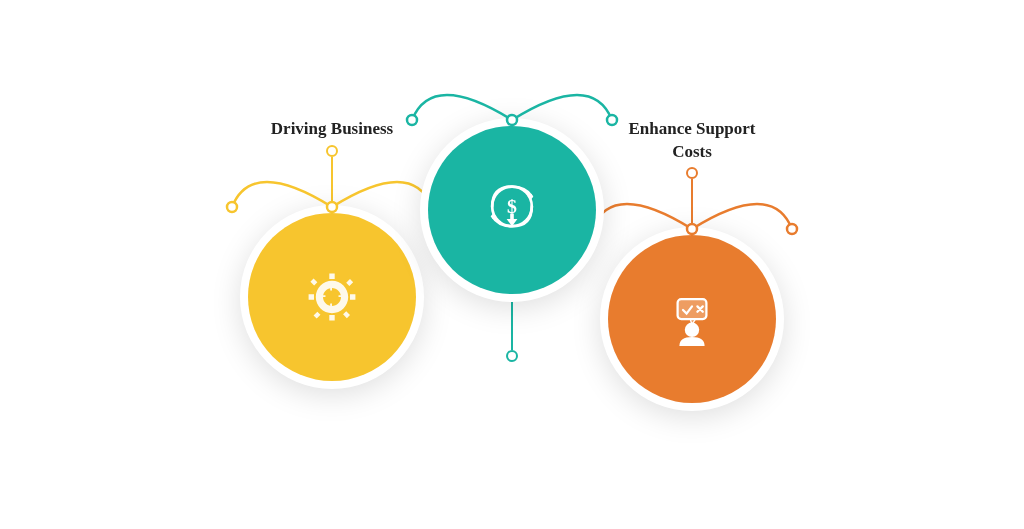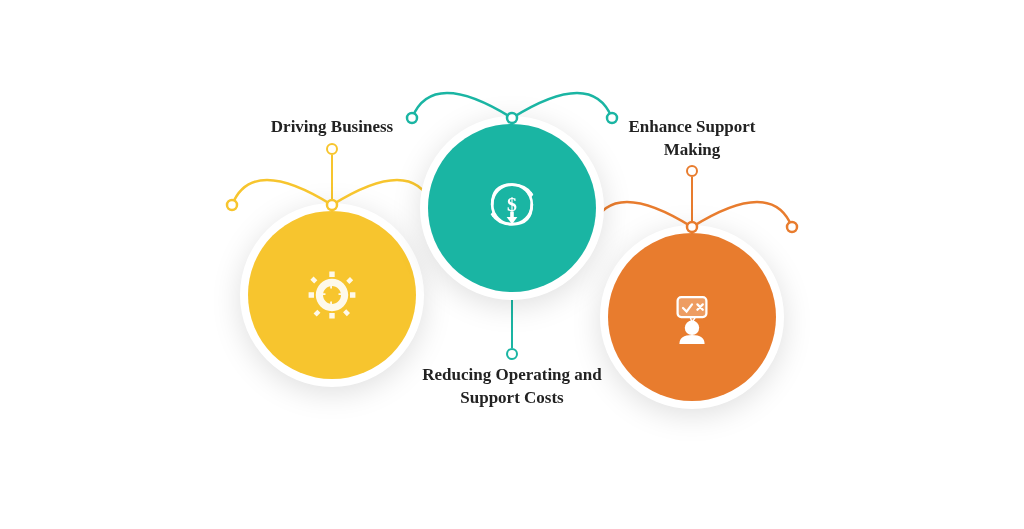--- a/index.html
+++ b/index.html
@@ -210,30 +210,29 @@
           </div>
         </div>
       </div>
 
       <div class="connector-bottom" style="display:flex;flex-direction:column;align-items:center;height:60px;">
         <div class="connector-line-v line-teal" style="width:2px;flex:1;background:#1ab5a3;"></div>
         <div class="connector-dot dot-teal"></div>
       </div>
 
       <div class="item-label label-bottom">
-        <span>Reducing Operating and</span><br>
-        <span>Support Costs</span>
+        <br>
       </div>
     </div>
 
     <div class="item right-item">
 
       <div class="item-label">
         <span>Enhance Support</span><br>
-        <span>Making</span>
+        <span>Costs</span>
       </div>
 
       <div class="connector-top">
         <div class="connector-dot dot-orange"></div>
         <div class="connector-line-v line-orange"></div>
       </div>
 
       <div style="position:relative;">
 
         <svg width="220" height="70" style="position:absolute; top:-58px; left:50%; transform:translateX(-50%); overflow:visible; z-index:3;">

